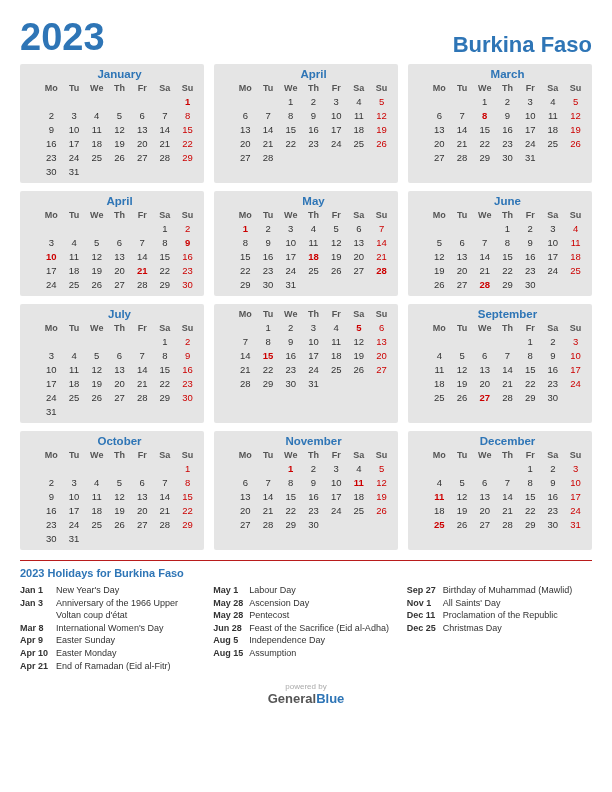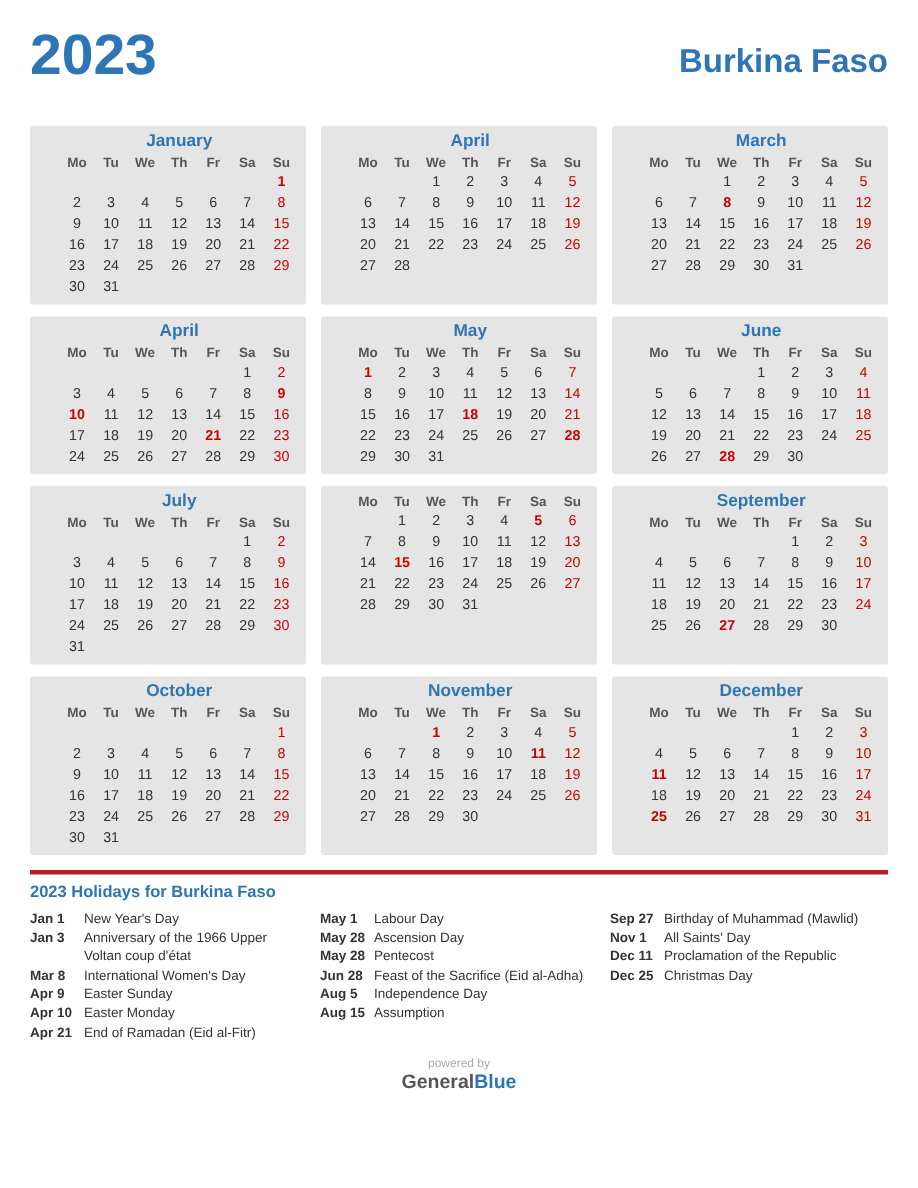--- a/index.html
+++ b/index.html
@@ -13,22 +13,22 @@
     }
     .page {
       width: 612px;
       min-height: 792px;
       padding: 18px 20px 10px 20px;
       background: #fff;
     }
     .header {
       display: flex;
       justify-content: space-between;
-      align-items: center;
-      margin-bottom: 28px;
+      align-items: flex-end;
+      margin-bottom: 8px;
     }
     .year {
       font-size: 38px;
       font-weight: bold;
       color: #2e75b6;
       line-height: 1;
     }
     .country {
       font-size: 22px;
       font-weight: bold;
@@ -73,21 +73,21 @@
     }
     .cal-table td.sunday {
       color: #cc0000;
     }
     .cal-table td.holiday {
       color: #cc0000;
       font-weight: bold;
     }
     .holidays-section {
       margin-top: 10px;
-      border-top: 3px solid #b91c1c;
+      border-top: 1px solid #b91c1c;
       padding-top: 6px;
     }
     .holidays-title {
       font-size: 11px;
       font-weight: bold;
       color: #2e75b6;
       margin-bottom: 5px;
     }
     .holidays-grid {
       display: grid;

